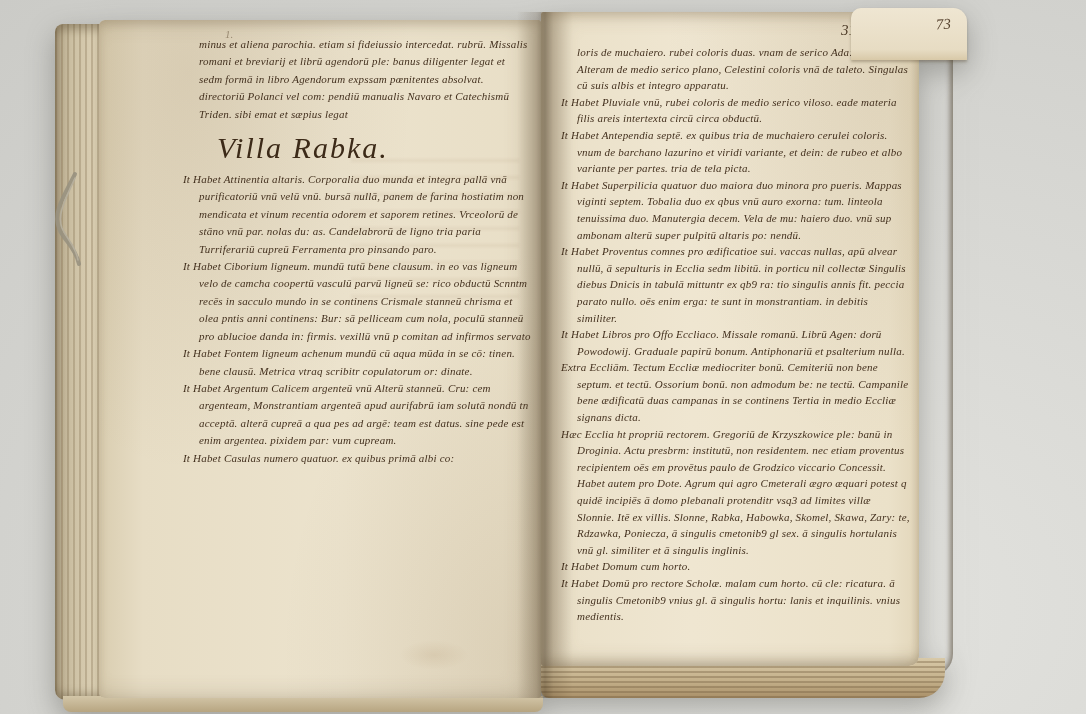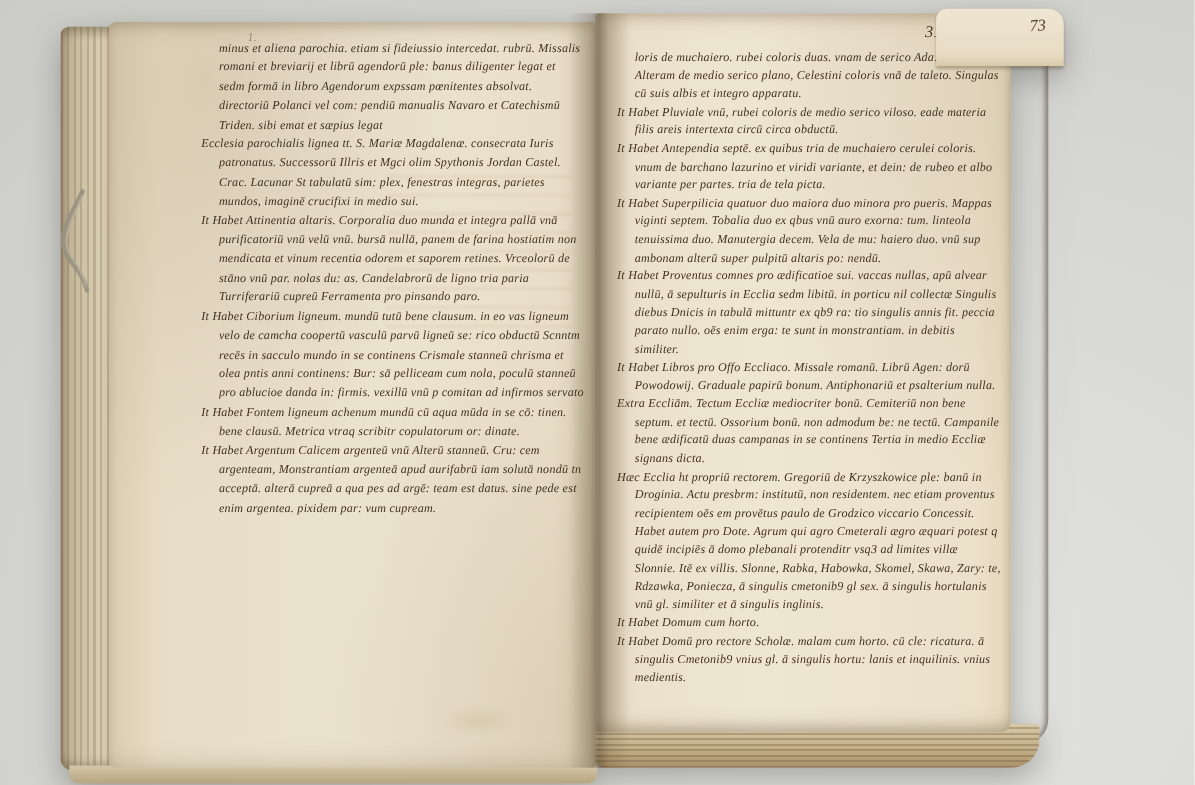--- a/index.html
+++ b/index.html
@@ -98,26 +98,27 @@
     <div class="bottom-edge"></div>
     <div class="bottom-edge-left"></div>
 
     <div class="page page-left">
       <span class="folio-mark">1.</span>
       <div class="ink-bleedthrough"></div>
       <div class="stain"></div>
 
       <div class="ms text-left">
         <p class="para-flush">minus et aliena parochia. etiam si fideiussio intercedat. rubrū. Missalis romani et breviarij et librū agendorū ple: banus diligenter legat et sedm formā in libro Agendorum expssam pœnitentes absolvat. directoriū Polanci vel com: pendiū manualis Navaro et Catechismū Triden. sibi emat et sæpius legat</p>
+        <div class="heading">Villa Rabka.</div>
         <div>
-            <p class="para">Ecclesia parochialis lignea tt. S. Mariæ Magdalenæ. consecrata Iuris patronatus. Successorū Illris et Mgci olim Spythonis Jordan Castel. Crac. Lacunar St tabulatū sim: plex, fenestras integras, parietes mundos, imaginē crucifixi in medio sui.</p>
             <p class="para">It Habet Attinentia altaris. Corporalia duo munda et integra pallā vnā purificatoriū vnū velū vnū. bursā nullā, panem de farina hostiatim non mendicata et vinum recentia odorem et saporem retines. Vrceolorū de stāno vnū par. nolas du: as. Candelabrorū de ligno tria paria Turriferariū cupreū Ferramenta pro pinsando paro.</p>
             <p class="para">It Habet Ciborium ligneum. mundū tutū bene clausum. in eo vas ligneum velo de camcha coopertū vasculū parvū ligneū se: rico obductū Scnntm recēs in sacculo mundo in se continens Crismale stanneū chrisma et olea pntis anni continens: Bur: sā pelliceam cum nola, poculū stanneū pro ablucioe danda in: firmis. vexillū vnū p comitan ad infirmos servato</p>
             <p class="para">It Habet Fontem ligneum achenum mundū cū aqua mūda in se cō: tinen. bene clausū. Metrica vtraq scribitr copulatorum or: dinate.</p>
             <p class="para">It Habet Argentum Calicem argenteū vnū Alterū stanneū. Cru: cem argenteam, Monstrantiam argenteā apud aurifabrū iam solutā nondū tn acceptā. alterā cupreā a qua pes ad argē: team est datus. sine pede est enim argentea. pixidem par: vum cupream.</p>
+            <p class="para">It Habet Casulas numero quatuor. ex quibus primā albi co:</p>
           </div>
       </div>
     </div>
 
     <div class="page page-right">
       <span class="page-number">31</span>
 
       <div class="ms text-right">
         <p class="para-flush">loris de muchaiero. rubei coloris duas. vnam de serico Ada: masco. Alteram de medio serico plano, Celestini coloris vnā de taleto. Singulas cū suis albis et integro apparatu.</p>
         <div>

